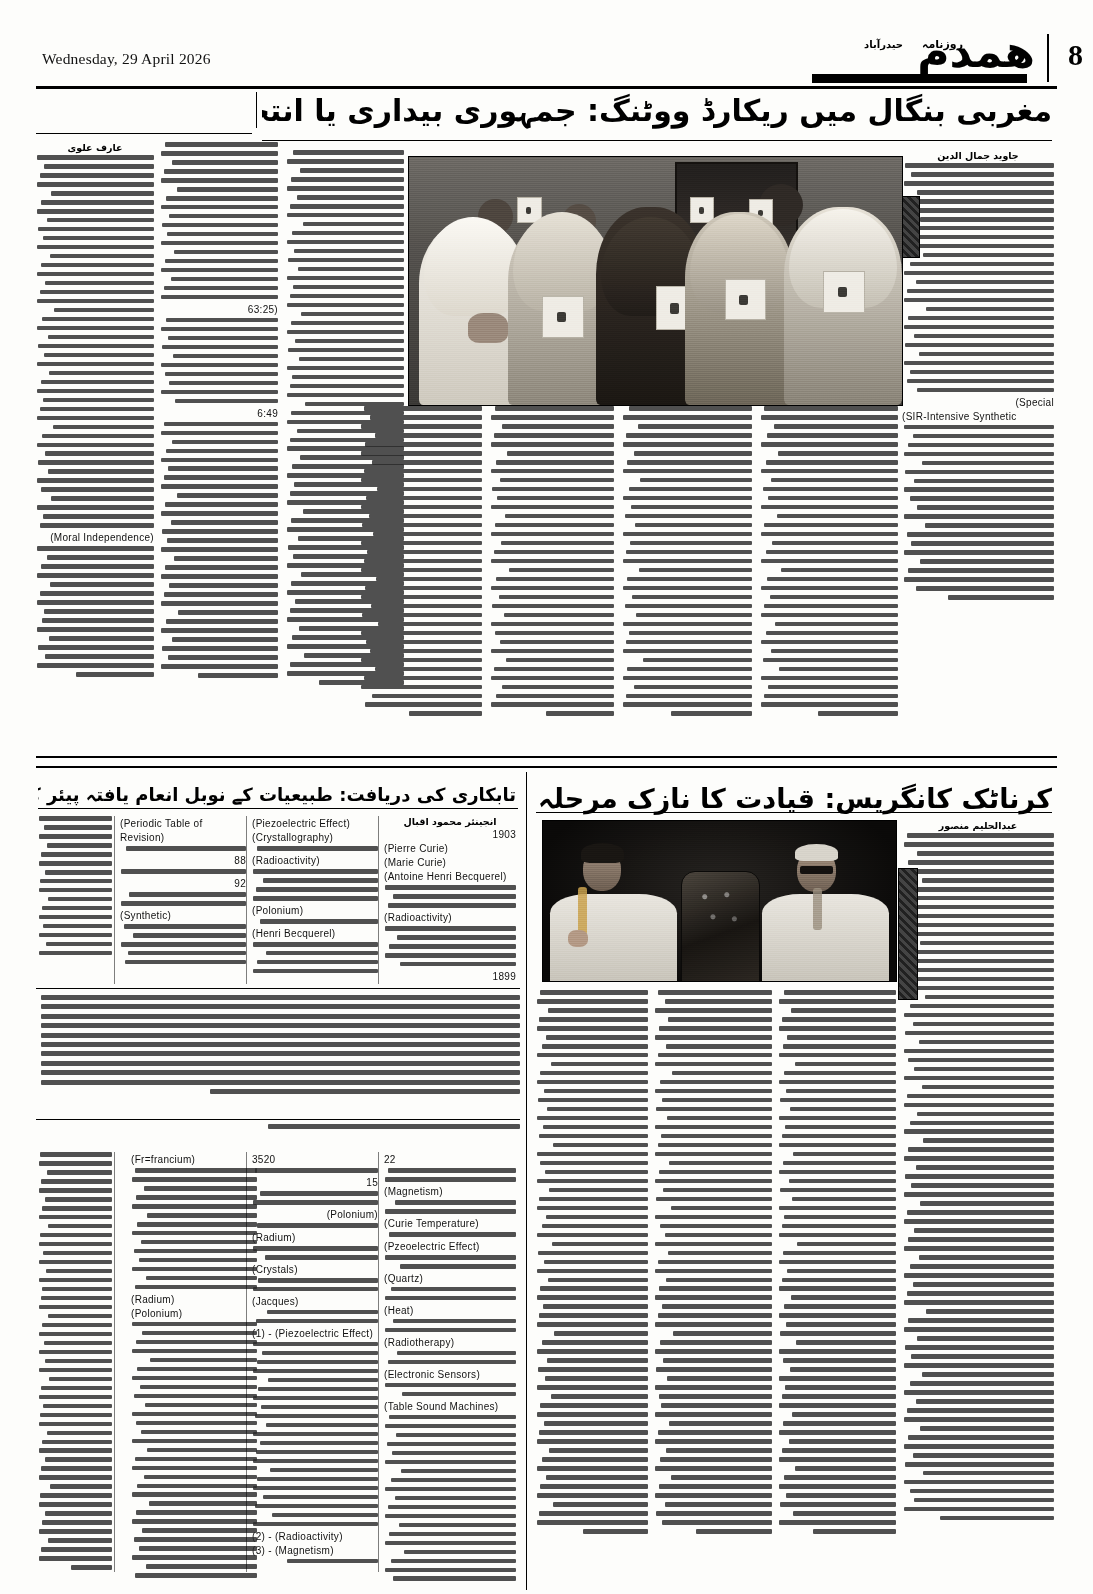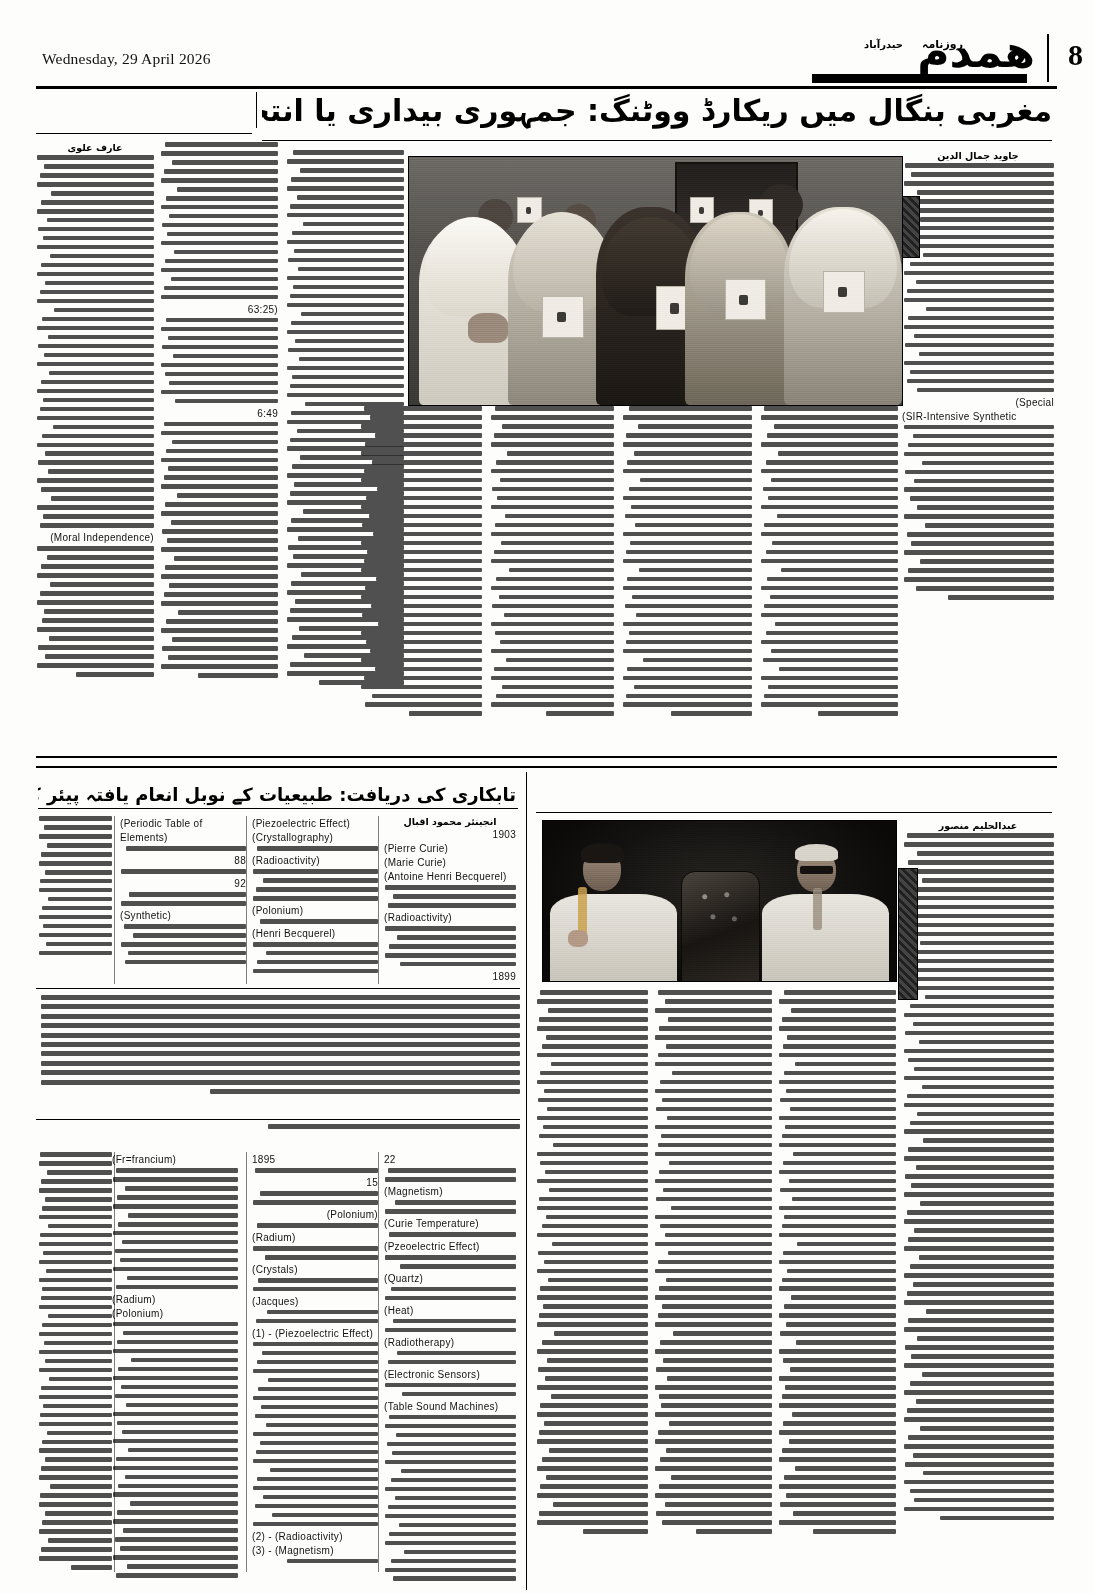--- a/index.html
+++ b/index.html
@@ -731,20 +731,21 @@
     <div class="tl" style="width:89%"></div>
       <div class="tl" style="width:98%"></div>
     <div class="tl" style="width:92%"></div>
       <div class="tl" style="width:99%"></div>
     <div class="tl" style="width:66%"></div>
   </div>
 
   <div class="rule-thin" style="left:36px; top:756px; width:1021px; height:2px;"></div>
   <div class="rule-thick" style="top:766px; height:2px;"></div>
 
+  <div class="hl hl-kar">کرناٹک کانگریس: قیادت کا نازک مرحلہ</div>
   <div class="hl hl-curie">تابکاری کی دریافت: طبیعیات کے نوبل انعام یافتہ پیئر کیوری کا یوم وفات</div>
 
   <div class="vrule" style="left:526px; top:772px; height:818px;"></div>
   <div class="rule-thin" style="left:536px; top:812px; width:516px;"></div>
   <div class="rule-thin" style="left:38px; top:808px; width:480px;"></div>
 
   <div class="photo" id="photo-karnataka">
     <div class="kp-bg"></div>
     <div class="kp-chair"></div>
 
@@ -1069,21 +1070,21 @@
     <div class="eng">(Polonium)</div>
     <div class="tl" style="width:94%"></div>
     <div class="eng">(Henri Becquerel)</div>
     <div class="tl" style="width:99%"></div>
       <div class="tl" style="width:89%"></div>
     <div class="tl" style="width:96%"></div>
       <div class="tl" style="width:99%"></div>
   </div>
   <div class="col" style="left:120px; top:816px; width:126px; height:168px;">
     <div class="eng">(Periodic Table of</div>
-    <div class="eng">Elements)</div>
+    <div class="eng">Revision)</div>
     <div class="tl" style="width:95%"></div>
     <div class="eng r"><span class="num">88</span></div>
     <div class="tl" style="width:99%"></div>
     <div class="eng r"><span class="num">92</span></div>
     <div class="tl" style="width:93%"></div>
       <div class="tl" style="width:99%"></div>
     <div class="eng">(Synthetic)</div>
     <div class="tl" style="width:97%"></div>
       <div class="tl" style="width:90%"></div>
     <div class="tl" style="width:99%"></div>
@@ -1169,21 +1170,21 @@
     <div class="tl" style="width:89%"></div>
       <div class="tl" style="width:96%"></div>
     <div class="tl" style="width:99%"></div>
       <div class="tl" style="width:85%"></div>
     <div class="tl" style="width:95%"></div>
       <div class="tl" style="width:99%"></div>
     <div class="tl" style="width:93%"></div>
   </div>
 
   <div class="col" style="left:252px; top:1152px; width:126px; height:430px;">
-    <div class="eng">1895</div>
+    <div class="eng">3520</div>
     <div class="tl" style="width:98%"></div>
     <div class="eng r"><span class="num">15</span></div>
     <div class="tl" style="width:94%"></div>
       <div class="tl" style="width:99%"></div>
     <div class="eng r"><span class="num">(Polonium)</span></div>
     <div class="tl" style="width:96%"></div>
     <div class="eng">(Radium)</div>
     <div class="tl" style="width:99%"></div>
       <div class="tl" style="width:90%"></div>
     <div class="eng">(Crystals)</div>
@@ -1212,21 +1213,21 @@
       <div class="tl" style="width:99%"></div>
     <div class="tl" style="width:91%"></div>
       <div class="tl" style="width:98%"></div>
     <div class="tl" style="width:84%"></div>
       <div class="tl" style="width:99%"></div>
     <div class="eng">(2) - (Radioactivity)</div>
     <div class="eng">(3) - (Magnetism)</div>
     <div class="tl" style="width:72%"></div>
   </div>
 
-  <div class="col" style="left:112px; top:1152px; width:126px; height:430px;">
+  <div class="col" style="left:131px; top:1152px; width:126px; height:430px;">
     <div class="eng">(Fr=francium)</div>
     <div class="tl" style="width:97%"></div>
       <div class="tl" style="width:99%"></div>
     <div class="tl" style="width:90%"></div>
       <div class="tl" style="width:96%"></div>
     <div class="tl" style="width:99%"></div>
       <div class="tl" style="width:87%"></div>
     <div class="tl" style="width:95%"></div>
       <div class="tl" style="width:99%"></div>
     <div class="tl" style="width:92%"></div>

